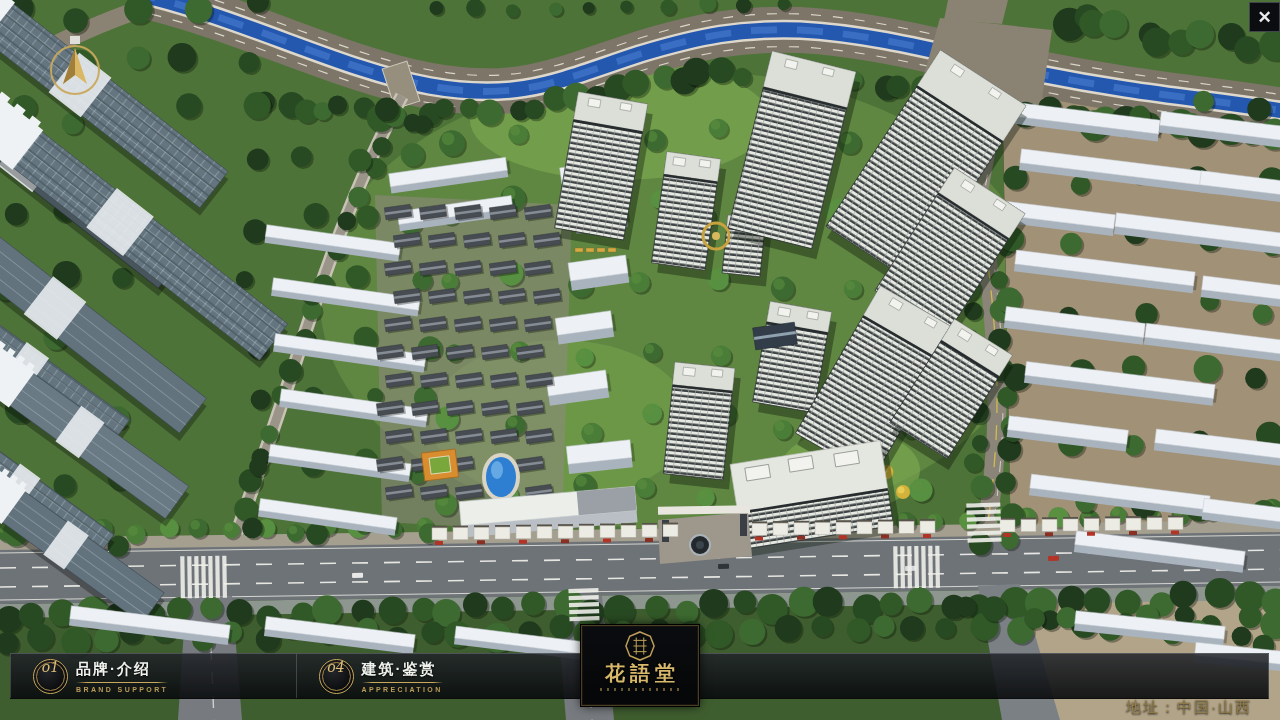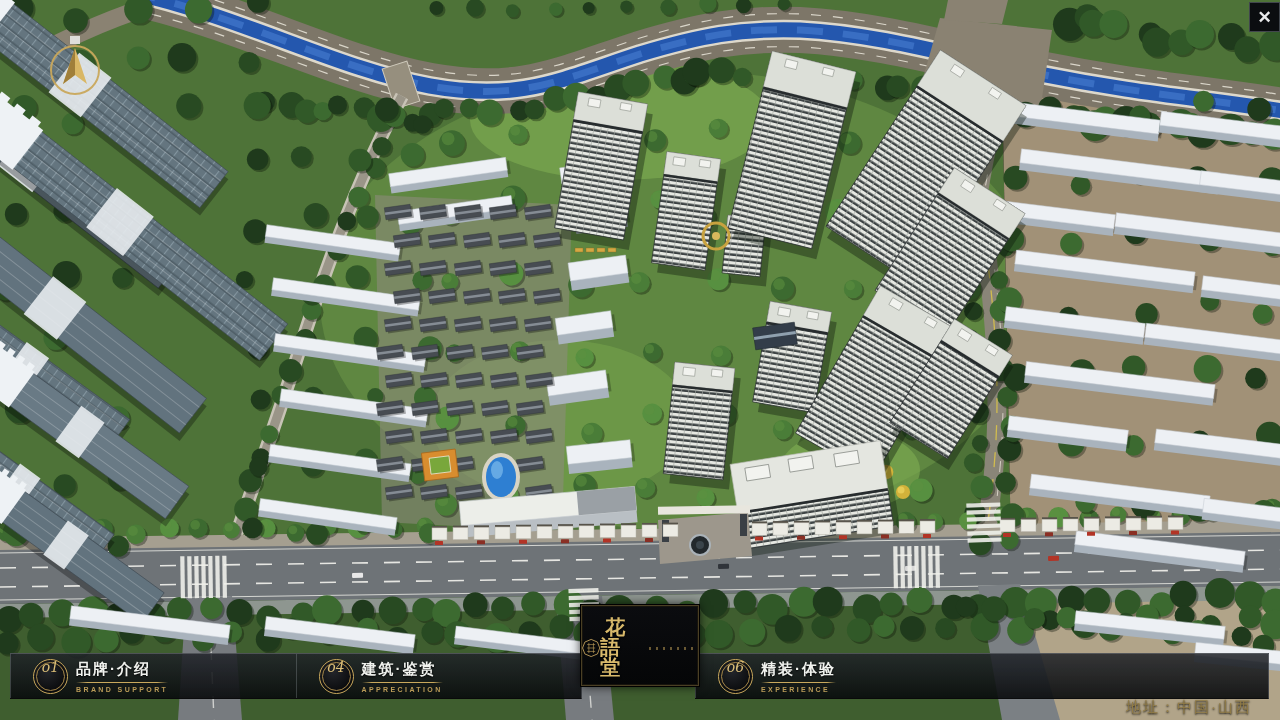--- a/index.html
+++ b/index.html
@@ -20,24 +20,24 @@
   .navcell{flex:1 1 0;display:flex;align-items:center;padding-left:22px;border-left:1px solid rgba(185,190,200,.25);cursor:pointer;}
   .badge{width:33px;height:33px;border-radius:50%;border:1px solid #c9a85c;background:radial-gradient(circle at 40% 35%,#23252a,#0a0b0d 70%);
     display:flex;align-items:flex-start;justify-content:center;position:relative;flex:0 0 auto;}
   .badge:before{content:"";position:absolute;inset:2px;border:1px solid #a8894a;border-radius:50%;}
   .badge .num{font-family:"DejaVu Serif",serif;font-style:italic;font-size:14px;color:#dcbf78;position:relative;top:-1px;}
   .navtxt{margin-left:8px;display:flex;flex-direction:column;}
   .zh{font-size:15px;font-weight:700;color:#f0f2ee;letter-spacing:2px;white-space:nowrap;text-shadow:0 1px 2px rgba(0,0,0,.9);}
   .gline{height:1px;margin-top:3px;background:linear-gradient(90deg,transparent,#c9a85c 12%,#c9a85c 88%,transparent);}
   .en{margin-top:3px;font-size:7px;font-weight:700;color:#bb9c58;letter-spacing:2.4px;white-space:nowrap;}
   
-  .logopanel{position:absolute;left:581px;top:605px;width:116px;height:79px;z-index:11;
+  .logopanel{position:absolute;left:581px;top:625px;width:116px;height:79px;z-index:11;
     background:linear-gradient(180deg,#0b0c0f,#050607);border:1px solid #4a3f24;outline:1px solid #000;
     box-shadow:0 0 10px rgba(0,0,0,.85), inset 0 0 0 1px #17140d;
-    display:flex;flex-direction:row;align-items:center;cursor:pointer;}
+    display:flex;flex-direction:column;align-items:center;cursor:pointer;}
   .sealwrap{margin-top:5px;}
   .logotitle{margin-top:2px;font-family:"DejaVu Serif",serif;font-weight:700;font-size:20px;color:#d8b96b;
     letter-spacing:5px;text-indent:5px;text-shadow:0 1px 2px #000;line-height:1;}
   .logo-dots{margin-top:5px;width:80px;height:3px;opacity:.75;
     background:repeating-linear-gradient(90deg,#8a7340 0 2px,transparent 2px 7px);}
   
   .addr{position:absolute;right:28px;bottom:3px;z-index:12;font-size:15px;color:#937d47;letter-spacing:2px;text-shadow:0 1px 2px #000;}
 </style>
 </head>
 <body>
@@ -1766,30 +1766,20 @@
         </div>
       <div class="navtxt">
           <span class="zh">建筑·鉴赏</span>
           <span class="gline"></span>
           <span class="en">APPRECIATION</span>
         </div>
     </div>
   </div>
 
   <div class="navstrip right">
-    <div class="navcell">
-      <div class="badge">
-          <span class="num">o6</span>
-        </div>
-      <div class="navtxt">
-          <span class="zh">精装·体验</span>
-          <span class="gline"></span>
-          <span class="en">EXPERIENCE</span>
-        </div>
-    </div>
   </div>
 
   <div class="logopanel">
     <svg class="sealwrap" width="30" height="30" viewBox="0 0 32 32">
       <polygon points="16,1 27,5.6 31,16 27,26.4 16,31 5,26.4 1,16 5,5.6" fill="none" stroke="#bd9d5a" stroke-width="1.6"></polygon>
       <g stroke="#bd9d5a" stroke-width="1.1">
         <line x1="9" y1="10" x2="23" y2="10"></line>
           <line x1="9" y1="16" x2="23" y2="16"></line>
           <line x1="9" y1="22" x2="23" y2="22"></line>
         <line x1="12" y1="7" x2="12" y2="25"></line>

